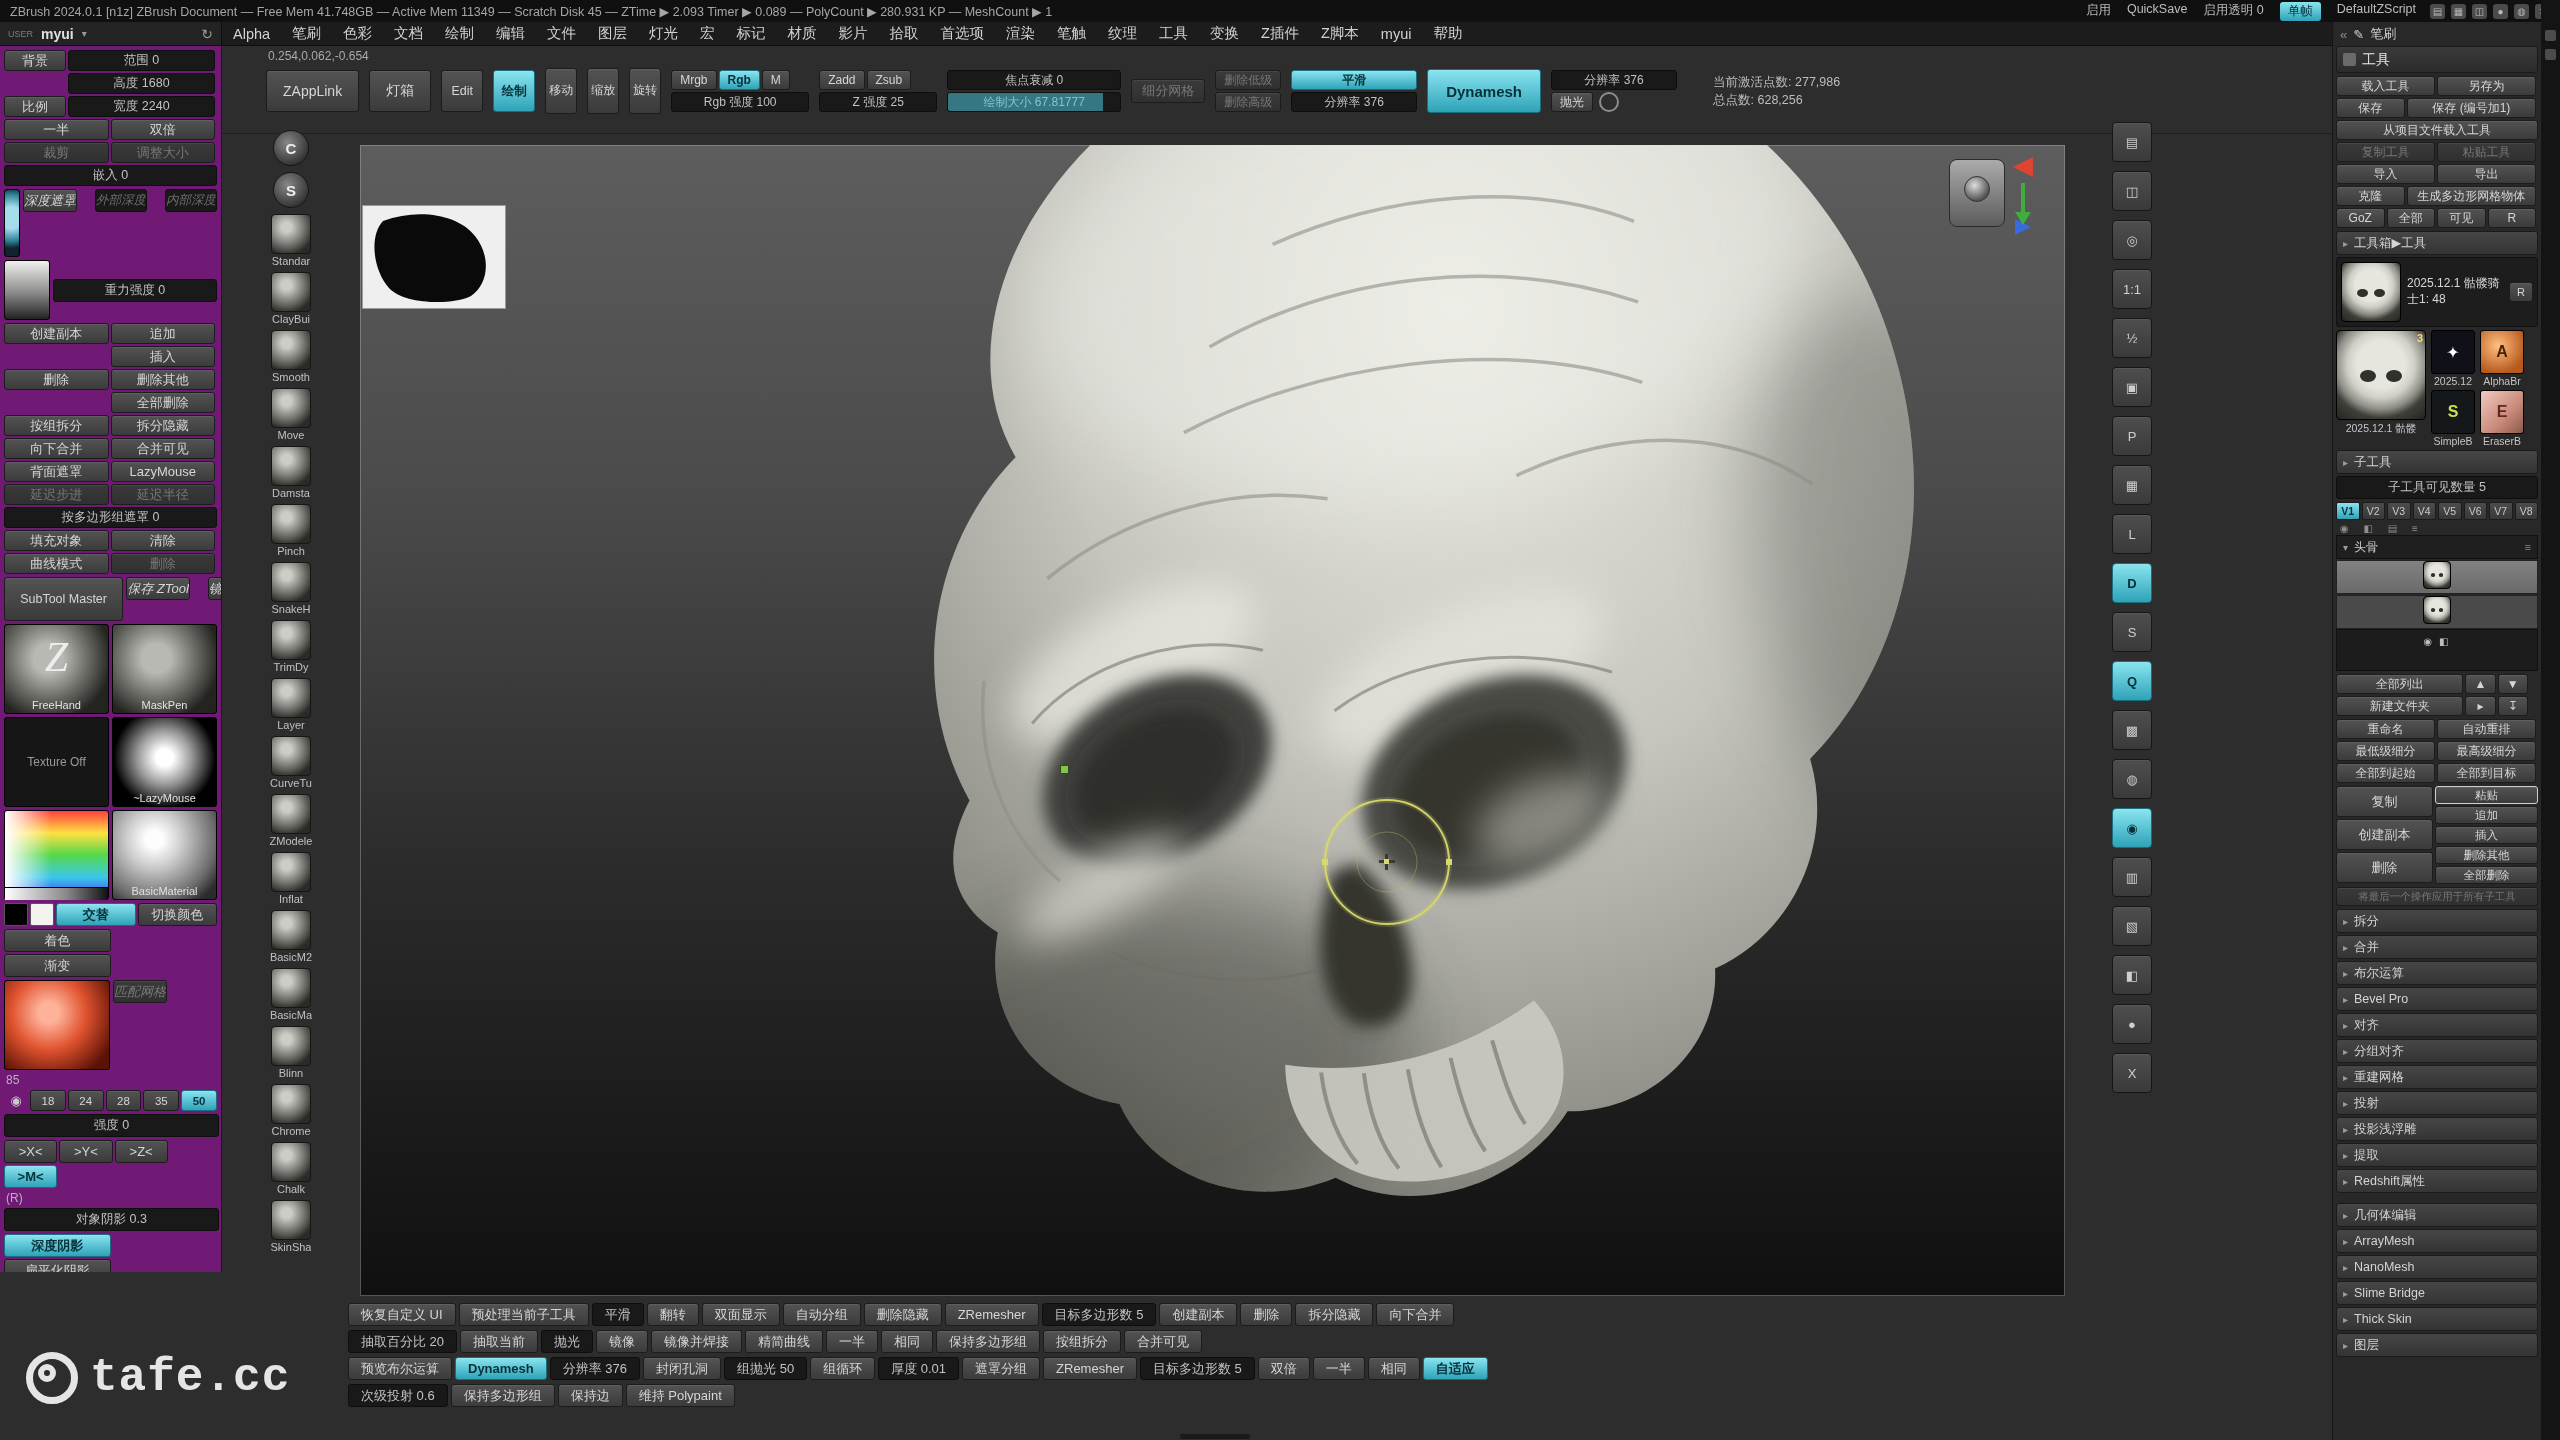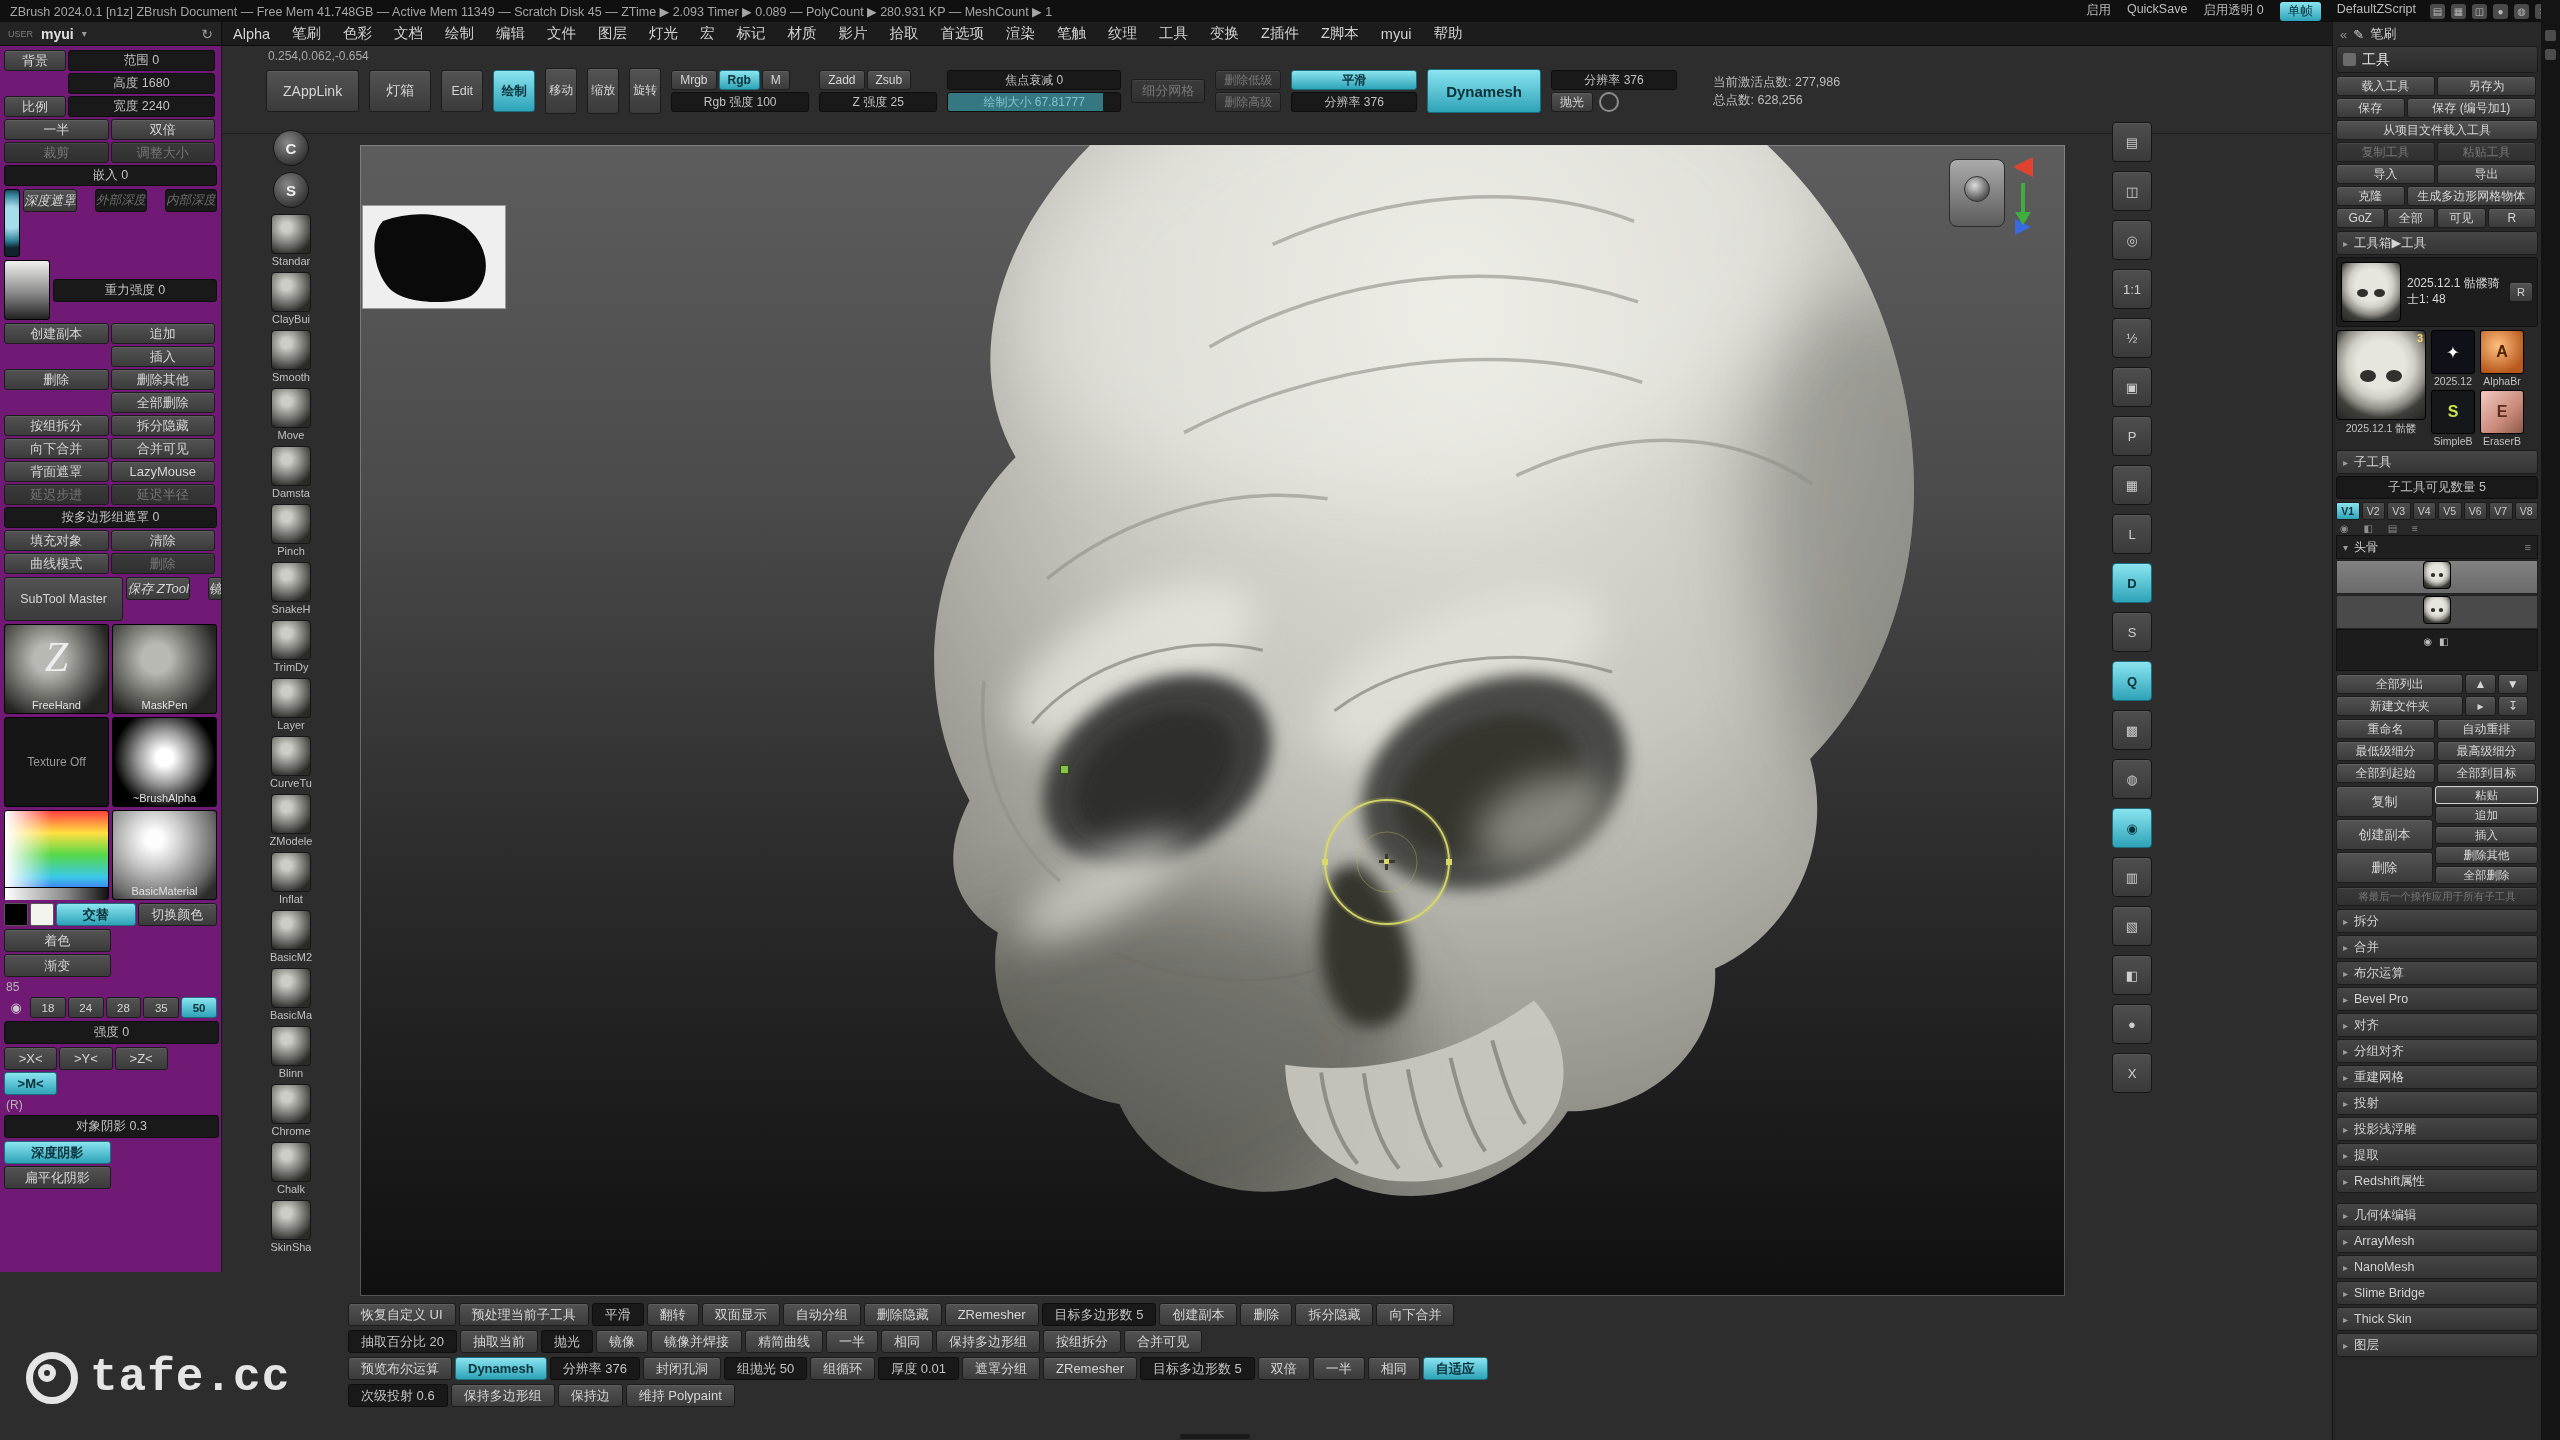--- a/index.html
+++ b/index.html
@@ -401,40 +401,46 @@
       </div>
       <div class="bthumb">
         <span class="bt-label">MaskPen</span>
       </div>
     </div>
     <div class="lt-block">
       <div class="bthumb texoff">
         <span class="bt-center">Texture Off</span>
       </div>
       <div class="bthumb alphat">
-        <span class="bt-label">~BrushAlpha</span>
+        <span class="bt-label">~LazyMouse</span>
       </div>
     </div>
     <div class="lt-block">
       <div class="picker">
           <div class="picker-strip"></div>
         </div>
       <div class="bthumb mat">
         <span class="bt-label">BasicMaterial</span>
       </div>
     </div>
     <div class="lt-flow" style="align-items:center;">
       <div class="swatch black"></div>
       <div class="swatch white"></div>
       <div class="btn on grow">交替</div>
       <div class="btn grow">切换颜色</div>
     </div>
     <div class="lt-flow">
       <div class="btn w50">着色</div>
       <div class="btn w50">渐变</div>
+    </div>
+    <div class="lt-block">
+      <div class="bthumb redmat" style="flex:0 0 104px;"></div>
+      <div class="lt-col">
+          <div class="btn dim">匹配网格</div>
+        </div>
     </div>
     <div class="lt-text">85</div>
     <div class="lt-flow focalrow" style="flex-wrap:nowrap;">
       <span class="camico">◉</span>
       <div style="display:flex;gap:2px;flex:1;">
 
       <div class="btn fpre">18</div>
           <div class="btn fpre">24</div>
           <div class="btn fpre">28</div>
           <div class="btn fpre">35</div>

